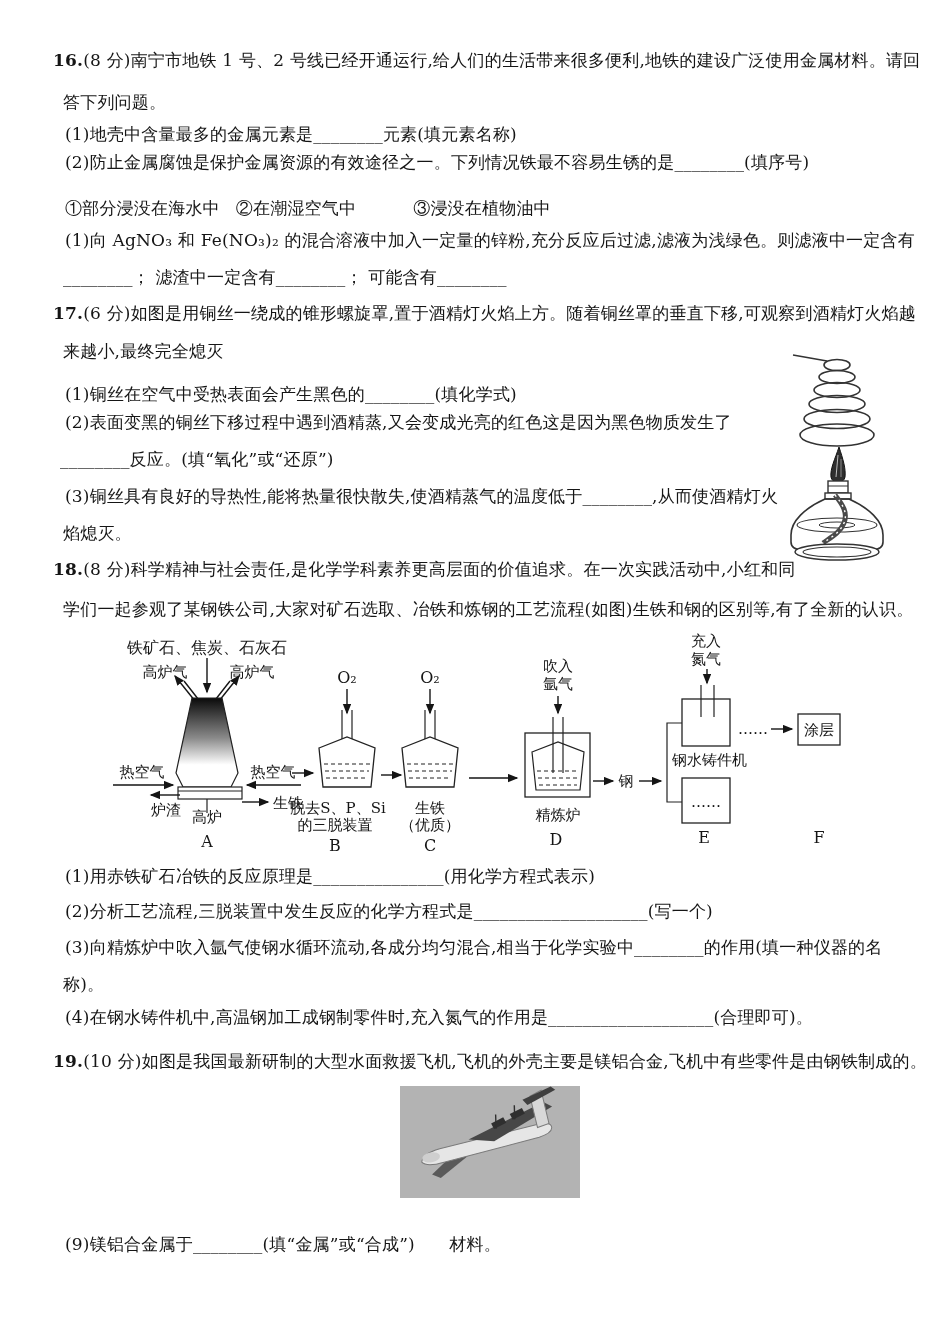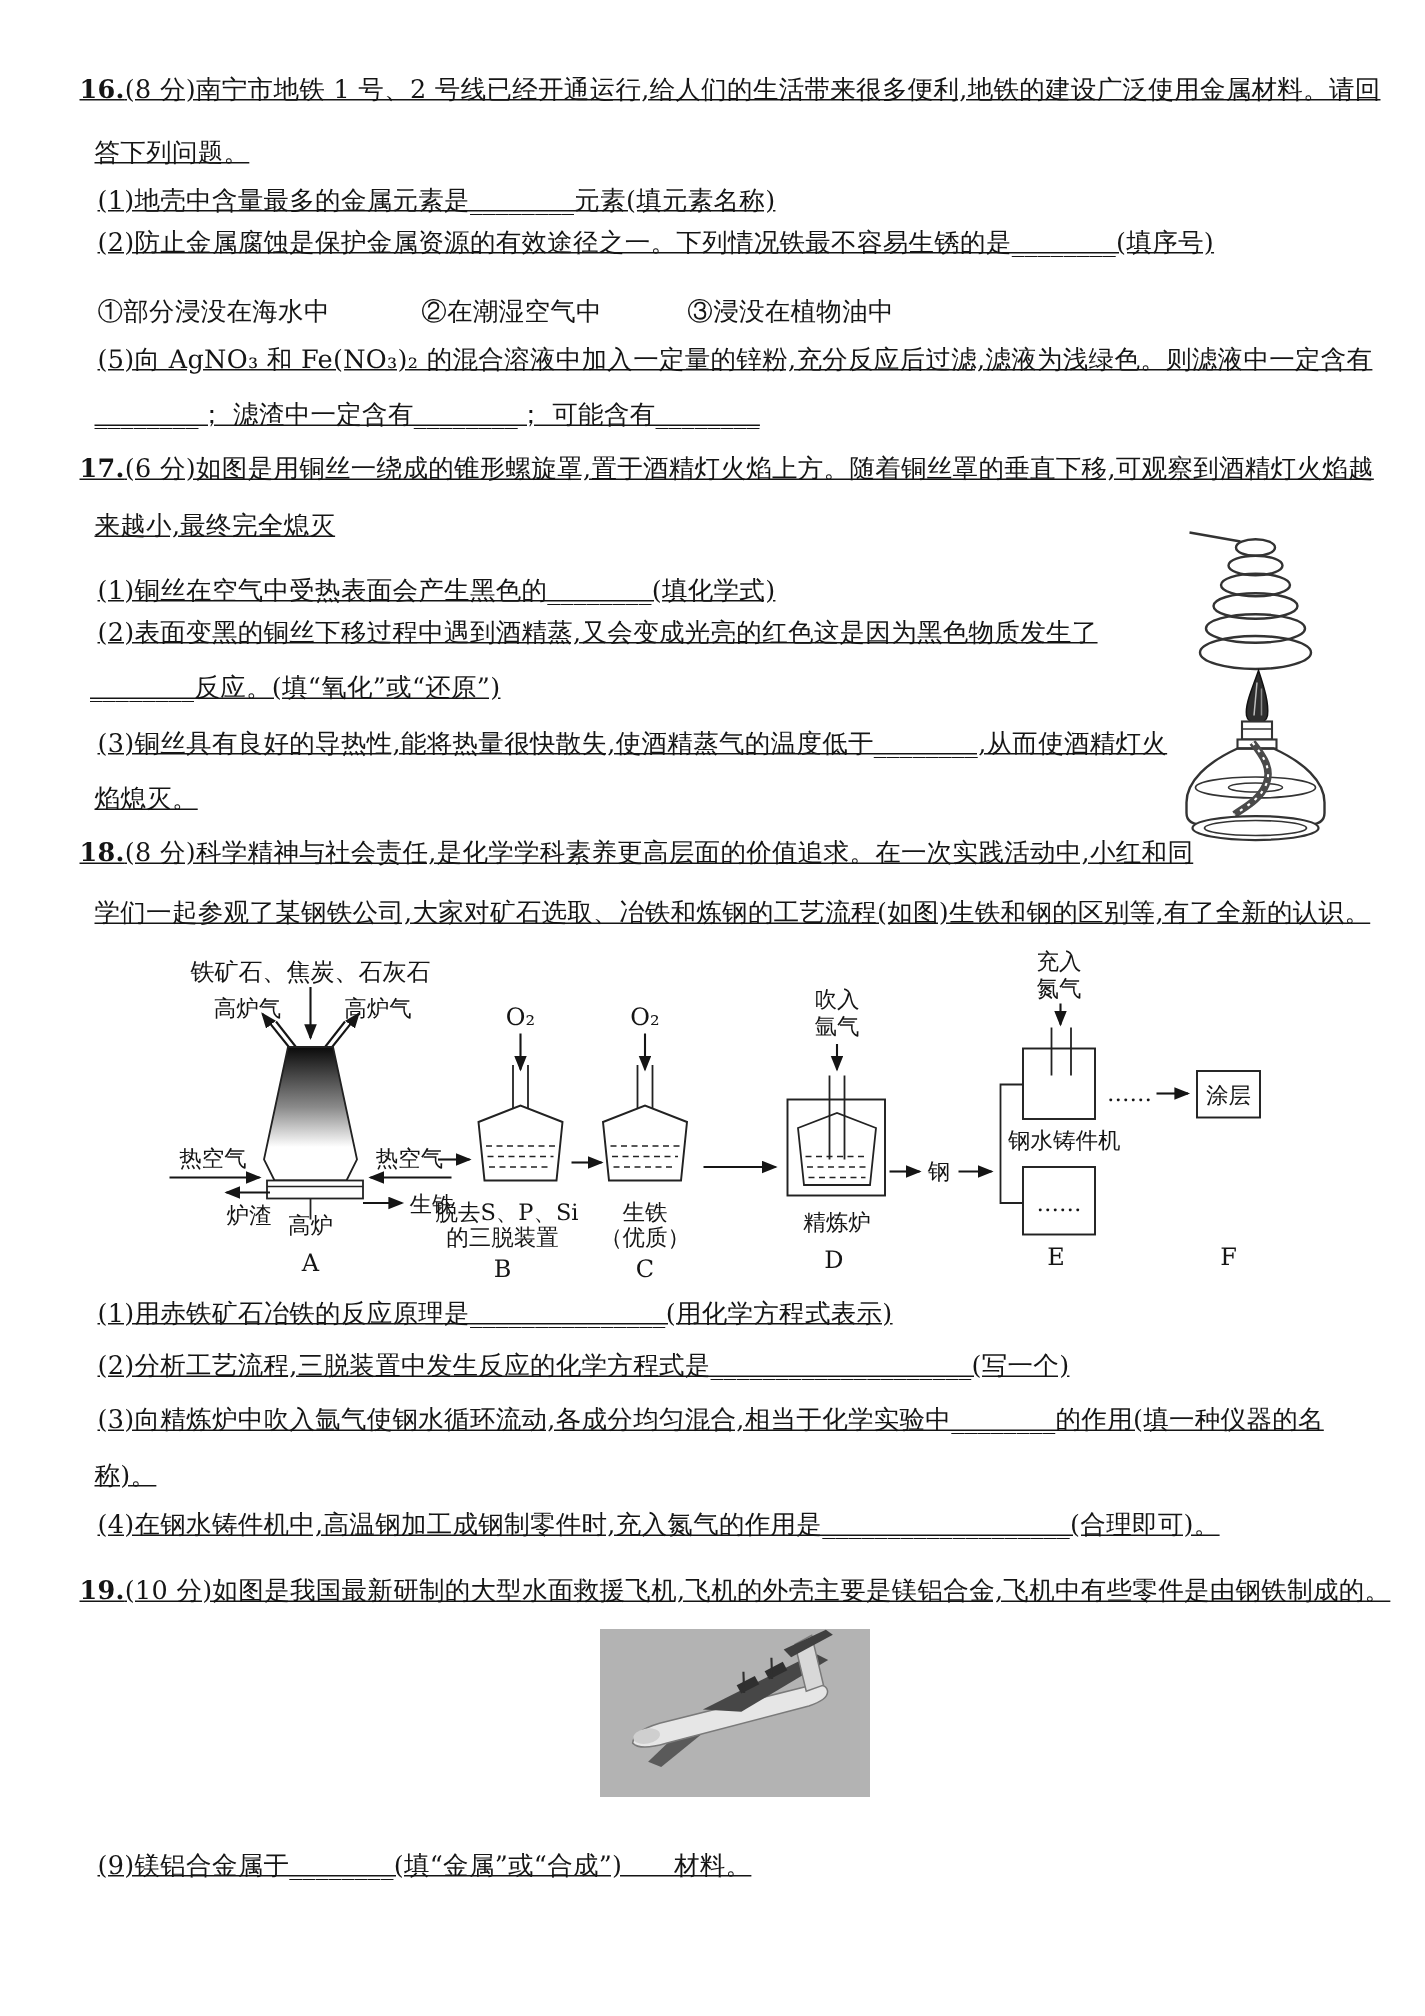--- a/index.html
+++ b/index.html
@@ -1,38 +1,38 @@
 <!DOCTYPE html>
 <html><head>
 <meta charset="utf-8">
 <style>
   html,body{margin:0;padding:0;background:#fff;}
   body{width:950px;height:1344px;position:relative;font-family:"DejaVu Serif","Liberation Serif",serif;color:#151515;}
-  .ln{position:absolute;font-size:17px;line-height:21px;white-space:nowrap;letter-spacing:0.2px;text-decoration:underline;}
+  .ln{position:absolute;font-size:17px;line-height:21px;white-space:nowrap;letter-spacing:0.2px;}
   .ln b{font-weight:bold;}
   .opts span{display:inline-block;}
   .opt1{margin-right:16px;}
-  .opt2{margin-right:57px;margin-left:45px;}
+  .opt2{margin-right:57px;}
   svg text{font-family:"DejaVu Serif","Liberation Serif",serif;fill:#151515;}
   .dt{font-size:15px;}
   .dt2{font-size:16px;}
   .dl{font-size:16px;}
   .photo{position:absolute;left:400px;top:1086px;width:180px;height:112px;background:#b3b3b3;overflow:hidden;}
 </style>
 </head>
 <body>
 
 <div class="ln" style="left:53px;top:50px"><b>16.</b><span>(8 分)南宁市地铁 1 号、2 号线已经开通运行,给人们的生活带来很多便利,地铁的建设广泛使用金属材料。请回</span></div>
 <div class="ln" style="left:63px;top:92px">答下列问题。</div>
 <div class="ln" style="left:65px;top:124px">(1)地壳中含量最多的金属元素是________元素(填元素名称)</div>
 <div class="ln" style="left:65px;top:152px">(2)防止金属腐蚀是保护金属资源的有效途径之一。下列情况铁最不容易生锈的是________(填序号)</div>
 <div class="ln opts" style="left:65px;top:198px">
   <span class="opt1">①部分浸没在海水中</span><span class="opt2">②在潮湿空气中</span><span>③浸没在植物油中</span>
 </div>
-<div class="ln" style="left:65px;top:230px">(5)向 AgNO₃ 和 Fe(NO₃)₂ 的混合溶液中加入一定量的锌粉,充分反应后过滤,滤液为浅绿色。则滤液中一定含有</div>
+<div class="ln" style="left:65px;top:230px">(1)向 AgNO₃ 和 Fe(NO₃)₂ 的混合溶液中加入一定量的锌粉,充分反应后过滤,滤液为浅绿色。则滤液中一定含有</div>
 <div class="ln" style="left:63px;top:267px">________；  滤渣中一定含有________；  可能含有________</div>
 
 <div class="ln" style="left:53px;top:303px"><b>17.</b><span>(6 分)如图是用铜丝一绕成的锥形螺旋罩,置于酒精灯火焰上方。随着铜丝罩的垂直下移,可观察到酒精灯火焰越</span></div>
 <div class="ln" style="left:63px;top:341px">来越小,最终完全熄灭</div>
 <div class="ln" style="left:65px;top:384px">(1)铜丝在空气中受热表面会产生黑色的________(填化学式)</div>
 <div class="ln" style="left:65px;top:412px">(2)表面变黑的铜丝下移过程中遇到酒精蒸,又会变成光亮的红色这是因为黑色物质发生了</div>
 <div class="ln" style="left:60px;top:449px">________反应。(填“氧化”或“还原”)</div>
 <div class="ln" style="left:65px;top:486px">(3)铜丝具有良好的导热性,能将热量很快散失,使酒精蒸气的温度低于________,从而使酒精灯火</div>
 <div class="ln" style="left:63px;top:523px">焰熄灭。</div>
 

